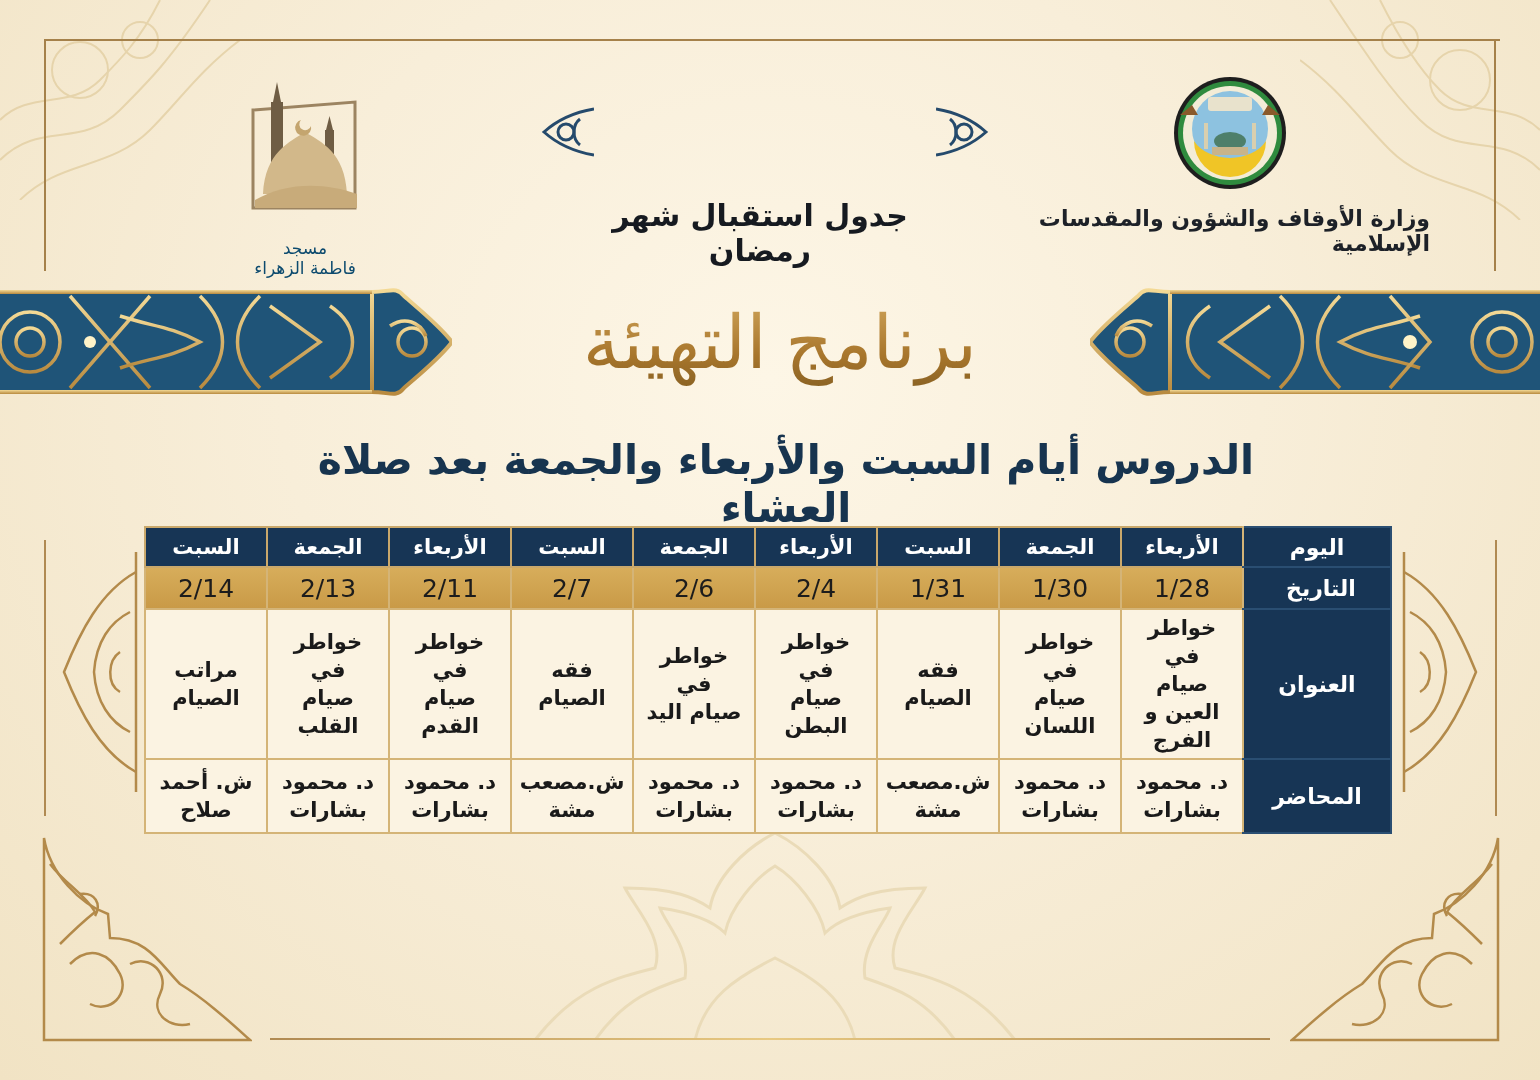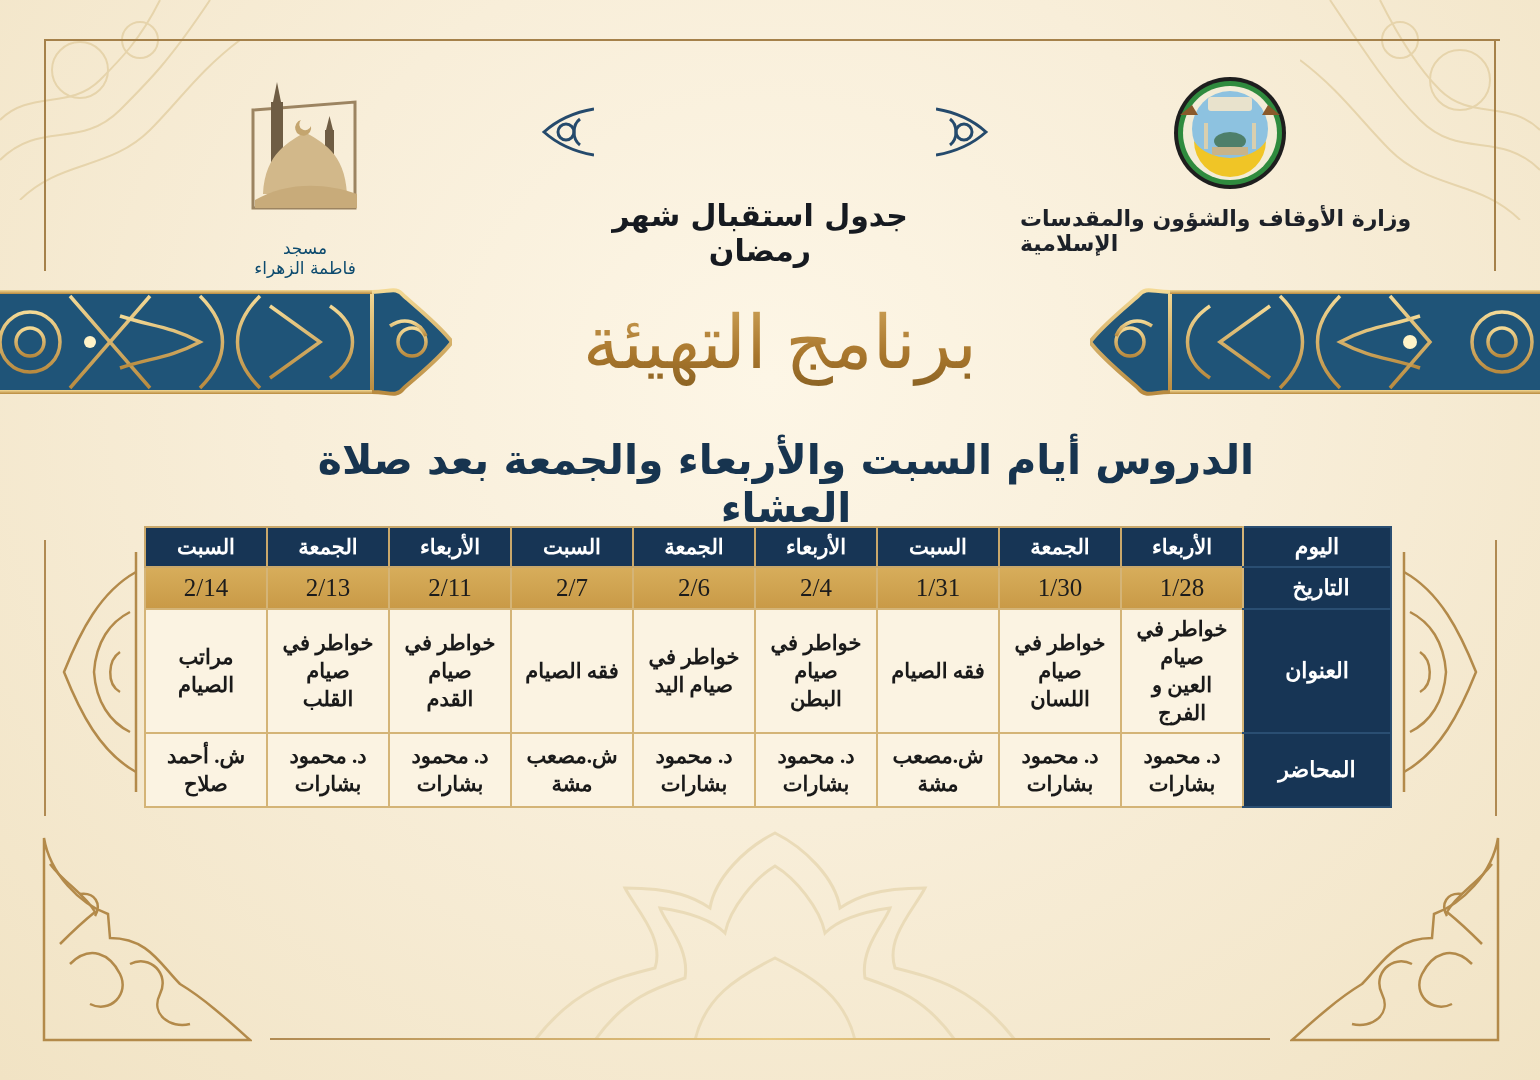--- a/index.html
+++ b/index.html
@@ -20,21 +20,21 @@
     .frame-left-low { left: 44px; top: 540px; width: 2px; height: 276px; background: #b08a52; }
     .frame-bottom { left: 270px; top: 1038px; width: 1000px; height: 2px; background: linear-gradient(90deg,#b08a52,#e8c982,#b08a52); }
 
     
     .orn-svg { pointer-events: none; }
 
     
     .mosque-logo { left: 245px; top: 62px; width: 120px; height: 180px; }
     .mosque-logo-label { left: 230px; top: 196px; width: 150px; text-align: center; color: #0c4a6e; font-size: 17px; line-height: 20px; direction: rtl; margin-top: 42px; }
     .ministry-logo { left: 1172px; top: 75px; width: 116px; height: 116px; }
-    .ministry-name { left: 1020px; top: 206px; width: 410px; text-align: left; font-size: 22px; font-weight: bold; color: #1d2128; }
+    .ministry-name { left: 1020px; top: 206px; width: 410px; text-align: right; font-size: 22px; font-weight: bold; color: #1d2128; }
 
     
     .year-banner { left: 580px; top: 95px; width: 370px; height: 74px; }
     .year-banner .plate {
       position: absolute; left: 24px; top: 0; width: 322px; height: 74px;
       border-radius: 32px; border: 3px solid #203e5a;
       background: linear-gradient(180deg, #f2d48a 0%, #cfa050 55%, #a7772f 100%);
       display: flex; align-items: center; justify-content: center;
       color: #14263b; font-size: 34px; font-weight: bold; direction: rtl;
     }
@@ -65,21 +65,21 @@
     .side-orn-l { left: 60px; top: 552px; width: 80px; height: 240px; }
     .side-orn-r { left: 1400px; top: 552px; width: 80px; height: 240px; }
 
     
     .schedule-table {
       left: 144px; top: 526px; width: 1248px;
       border-collapse: collapse; direction: rtl;
       table-layout: fixed;
     }
     .schedule-table td, .schedule-table th {
-      border: 2px solid #d4b477; text-align: center; vertical-align: middle; font-family: Liberation Serif, serif;
+      border: 2px solid #d4b477; text-align: center; vertical-align: middle;
     }
     .schedule-table th.row-head {
       width: 148px; background: #173555; color: #ffffff; font-size: 22px; font-weight: bold;
       border-color: #2a4e72 #2a4e72 #2a4e72 #d4b477;
     }
     .day-row td { background: #173555; color: #ffffff; height: 40px; font-size: 21px; font-weight: bold; border-color: #c9a86b; }
     .date-row td { background: linear-gradient(180deg,#d7ad5b,#c99a47); color: #1c1c1c; height: 42px; font-size: 25px; }
     .date-row th.row-head { height: 42px; padding-left: 8px; }
     .title-row td { background: #fbf3e2; color: #1a1a1a; height: 124px; font-size: 21px; font-weight: bold; line-height: 28px; padding: 4px 6px; }
     .lecturer-row td { background: #fbf3e2; color: #1a1a1a; height: 74px; font-size: 21px; font-weight: bold; line-height: 28px; padding: 2px 6px; }

